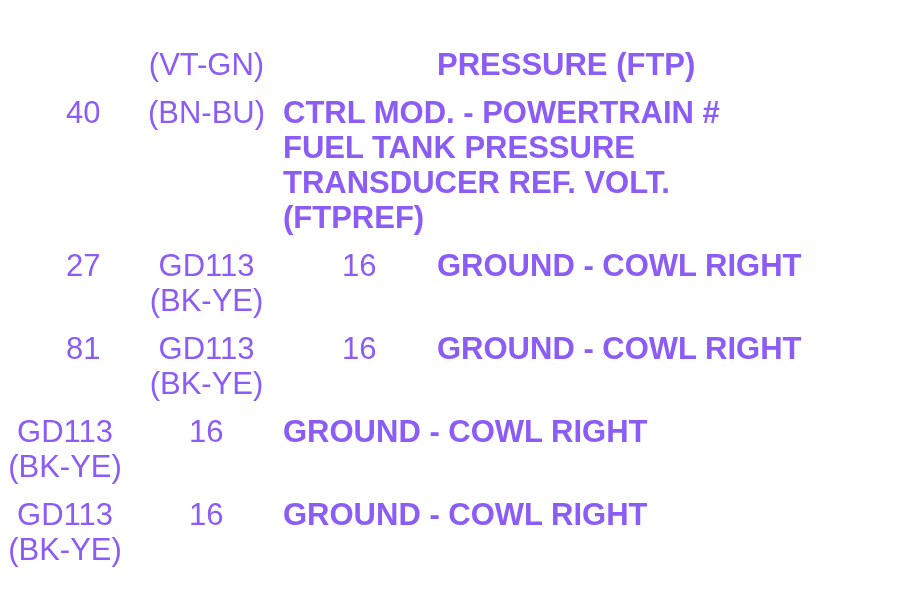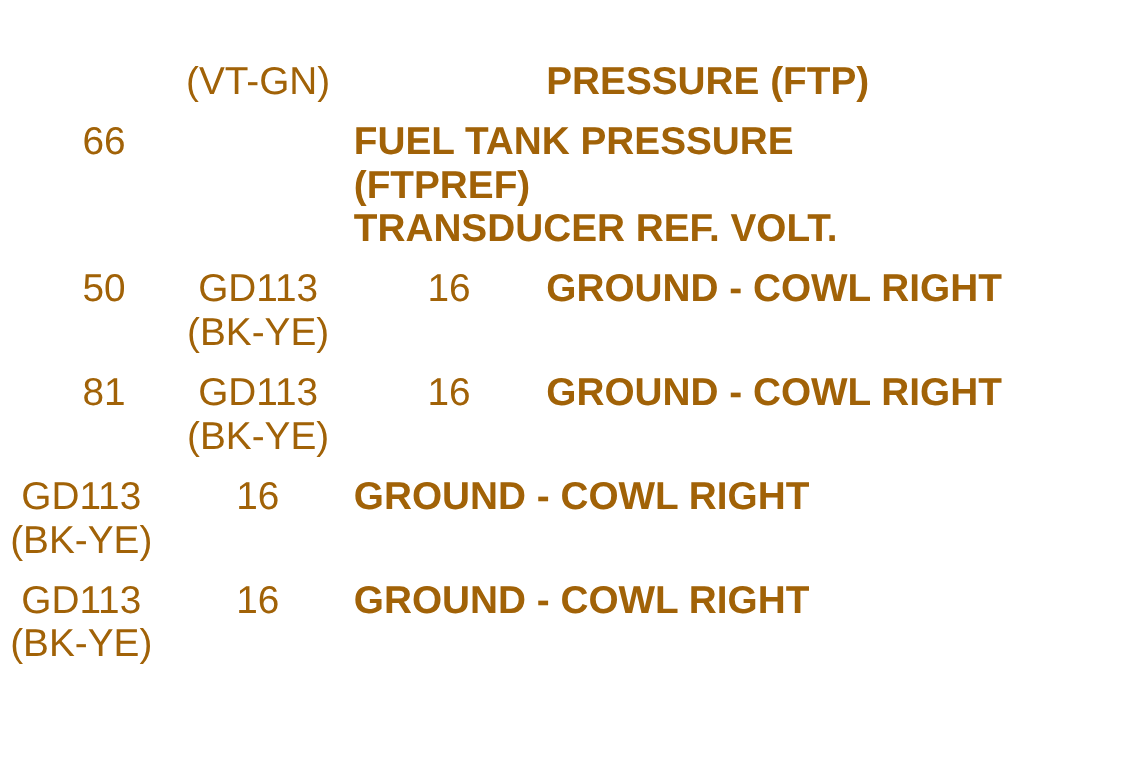--- a/index.html
+++ b/index.html
@@ -2,21 +2,21 @@
 <html><head>
 <meta charset="utf-8">
 <style>
   html, body { margin: 0; padding: 0; }
   body { background: #ffffff; }
   .page {
     position: relative;
     width: 918px;
     height: 611px;
     background: #ffffff;
-    color: #a16207;
+    color: #8b5cf6;
     font-family: "Liberation Sans", sans-serif;
     font-size: 31px;
     line-height: 35px;
     padding-top: 47px;
     box-sizing: border-box;
     overflow: hidden;
   }
   .row {
     display: grid;
     grid-template-columns: 130px 153px 154px 1fr;
@@ -38,32 +38,34 @@
     <div class="cell circuit">
       <div>(VT-GN)</div>
     </div>
     <div class="cell gauge"></div>
     <div class="cell desc">
       <div>PRESSURE (FTP)</div>
     </div>
   </div>
 
   <div class="row">
-    <div class="cell pin">66</div>
+    <div class="cell pin">40</div>
     <div class="cell circuit">
+      <div>(BN-BU)</div>
     </div>
     <div class="cell desc">
+      <div>CTRL MOD. - POWERTRAIN #</div>
       <div>FUEL TANK PRESSURE</div>
+      <div>TRANSDUCER REF. VOLT.</div>
       <div>(FTPREF)</div>
-      <div>TRANSDUCER REF. VOLT.</div>
     </div>
   </div>
 
   <div class="row">
-    <div class="cell pin">50</div>
+    <div class="cell pin">27</div>
     <div class="cell circuit">
       <div>GD113</div>
       <div>(BK-YE)</div>
     </div>
     <div class="cell gauge">16</div>
     <div class="cell desc">
       <div>GROUND - COWL RIGHT</div>
     </div>
   </div>
 

